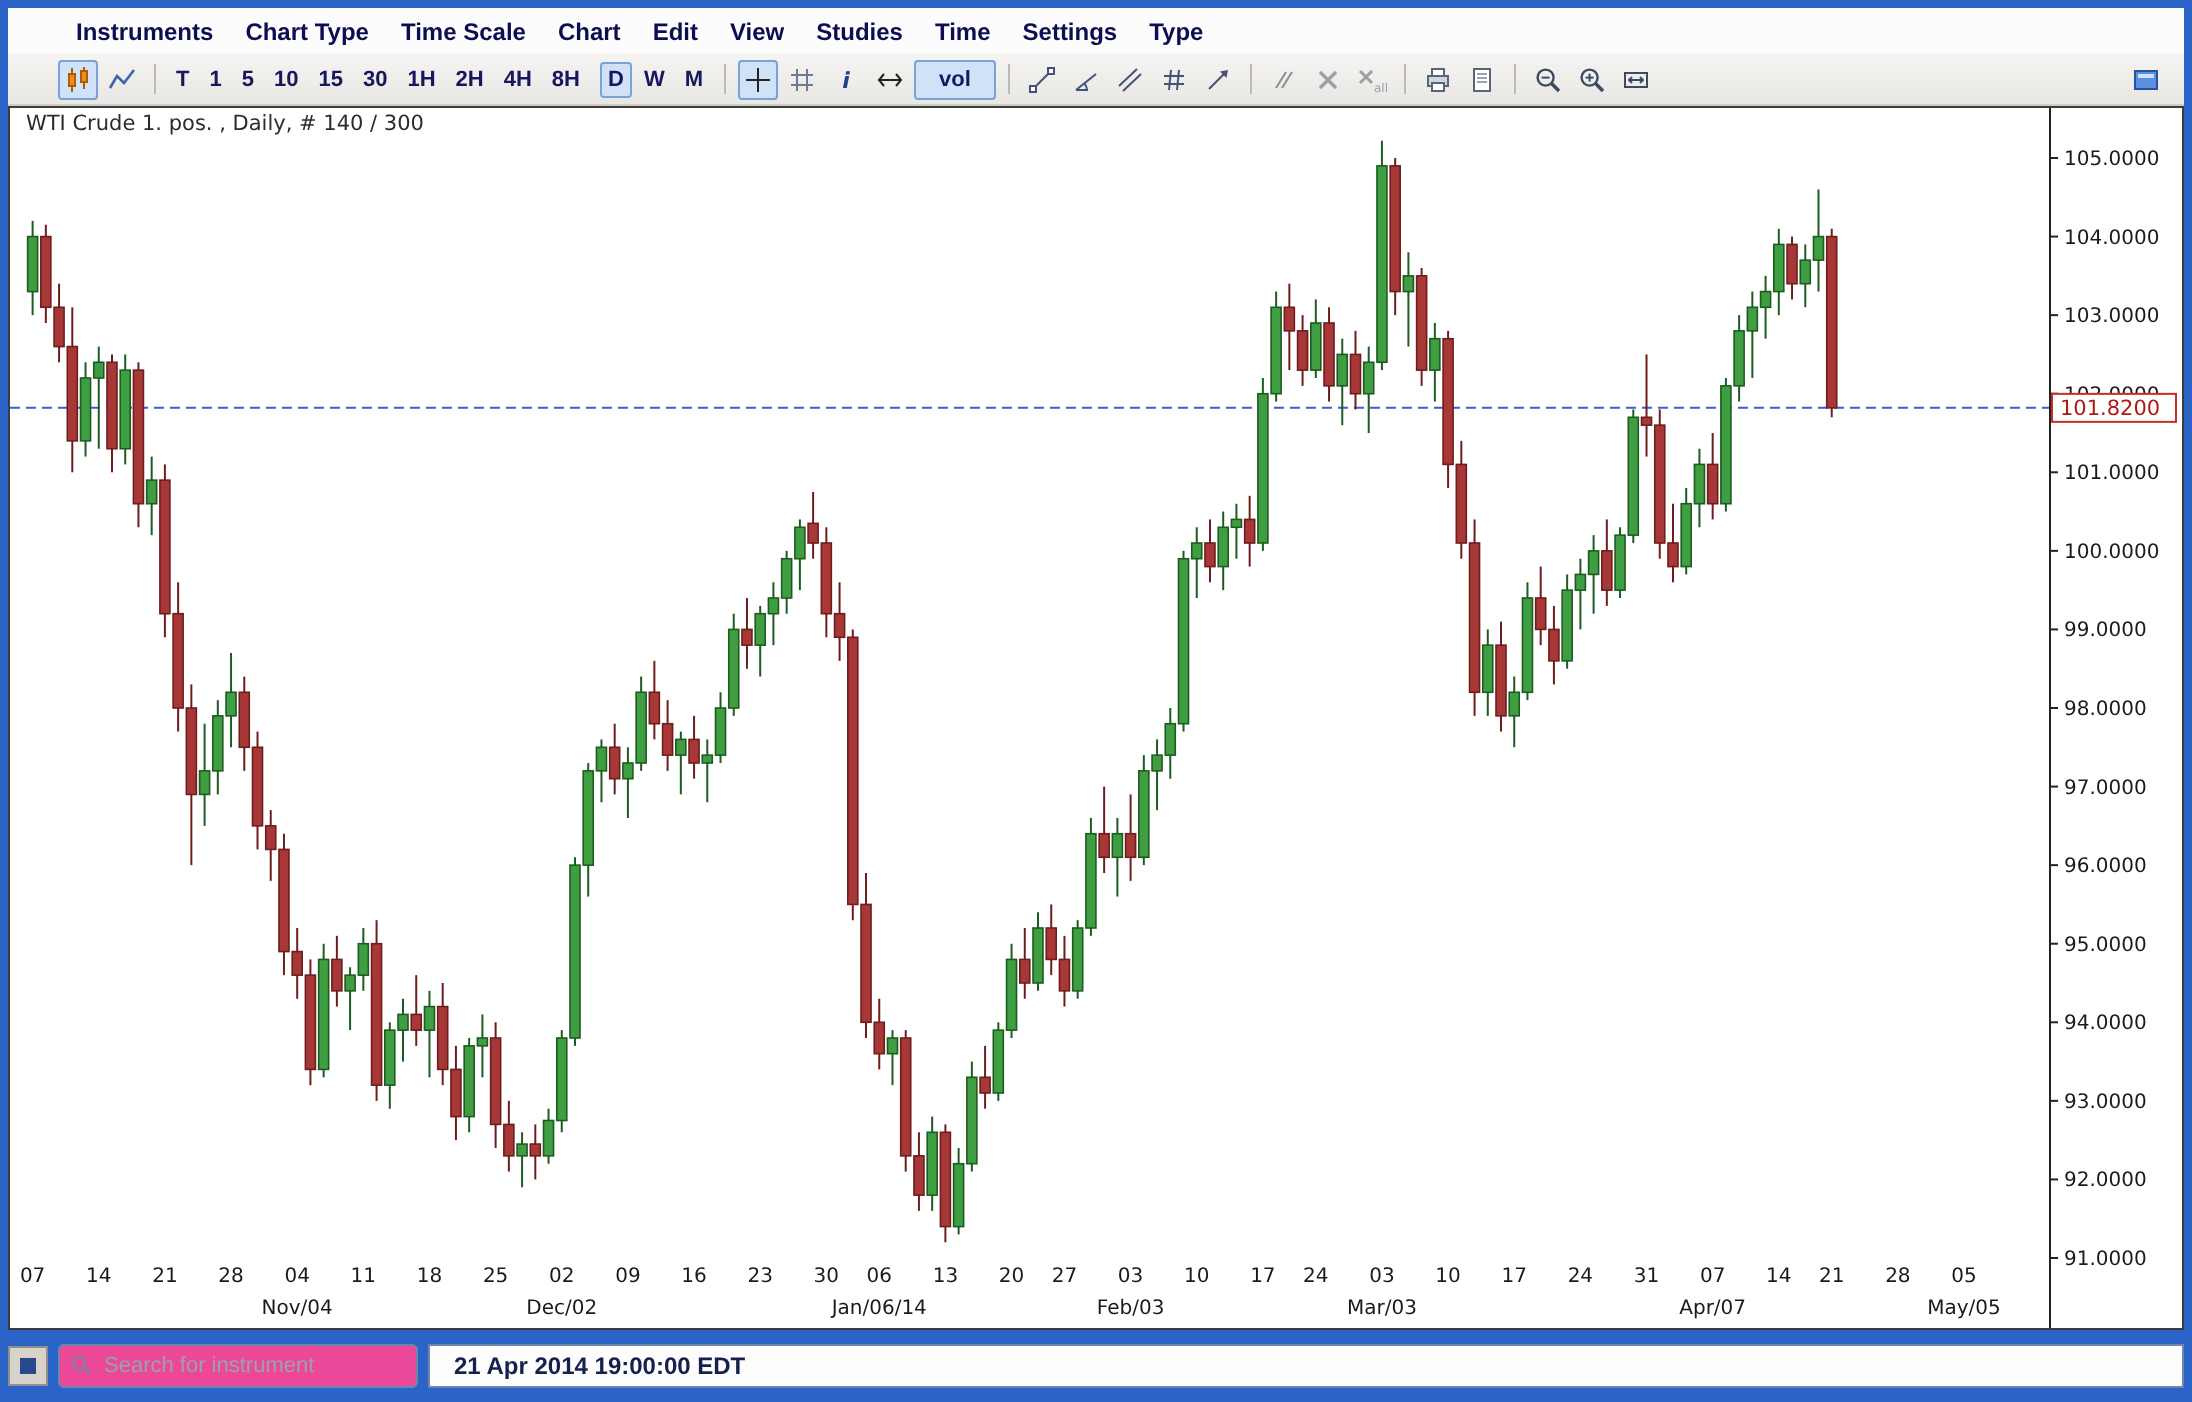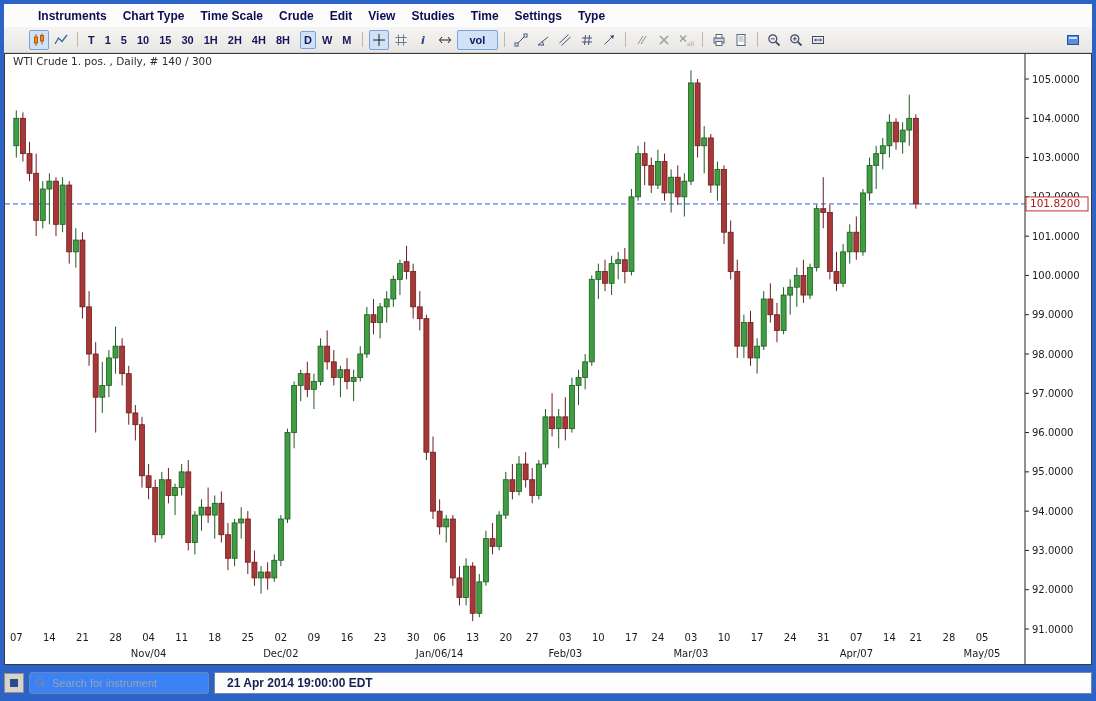--- a/index.html
+++ b/index.html
@@ -23,37 +23,37 @@
   .tb-spacer{flex:1;}
   
   .chart-frame{flex:1;background:#ffffff;border:1px solid #3c3c3c;overflow:hidden;}
   svg text{font-family:"DejaVu Sans","Liberation Sans",sans-serif;}
   .chart-title{font-size:10.5px;fill:#2b2b2b;}
   
   .statusbar{height:29px;display:flex;align-items:center;gap:5px;padding-top:3px;flex:0 0 auto;}
   .corner-btn{width:18px;height:18px;background:#d7d3cb;border:1px solid #8f8f8f;
               display:flex;align-items:center;justify-content:center;flex:0 0 auto;}
   .corner-inner{width:8px;height:8px;background:#274a8f;display:block;}
-  .searchbox{width:168px;height:20px;background:#3b82f6;border:1px solid #6e86ad;border-radius:3px;
+  .searchbox{width:168px;height:20px;background:#ec4899;border:1px solid #6e86ad;border-radius:3px;
              display:flex;align-items:center;padding:0 5px;gap:4px;flex:0 0 auto;}
   .searchbox input{border:0;outline:0;flex:1;font-size:11px;font-family:inherit;color:#333;min-width:0;background:transparent;}
   .searchbox input::placeholder{color:#9aa2ad;}
   .timepanel{flex:1;height:20px;background:#fdfdfd;border:1px solid #6e86ad;display:flex;align-items:center;padding-left:12px;}
   .timestamp{font-size:12px;font-weight:bold;color:#14204e;}
 </style>
 </head>
 <body>
 
 <div class="window">
 
   <div class="menubar" id="menubar">
       <span class="menu-item">Instruments</span>
       <span class="menu-item">Chart Type</span>
       <span class="menu-item">Time Scale</span>
-      <span class="menu-item">Crude</span>
+      <span class="menu-item">Chart</span>
       <span class="menu-item">Edit</span>
       <span class="menu-item">View</span>
       <span class="menu-item">Studies</span>
       <span class="menu-item">Time</span>
       <span class="menu-item">Settings</span>
       <span class="menu-item">Type</span>
     </div>
 
   <div class="toolbar">
     <button class="tb-btn pressed">

